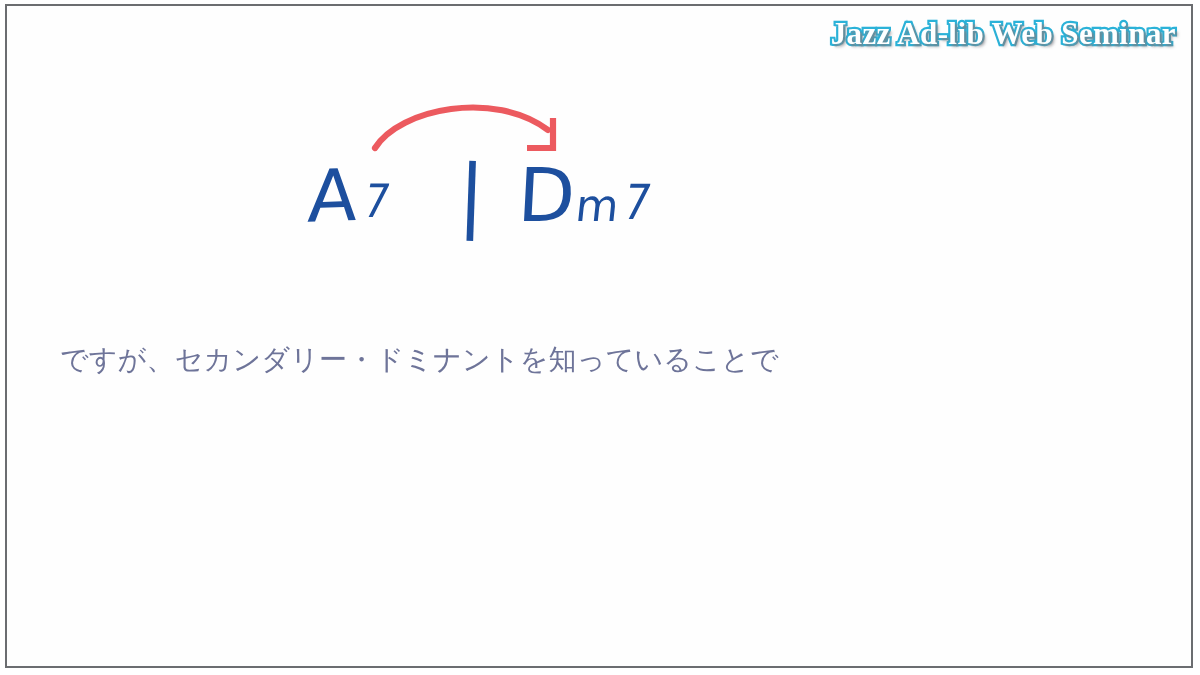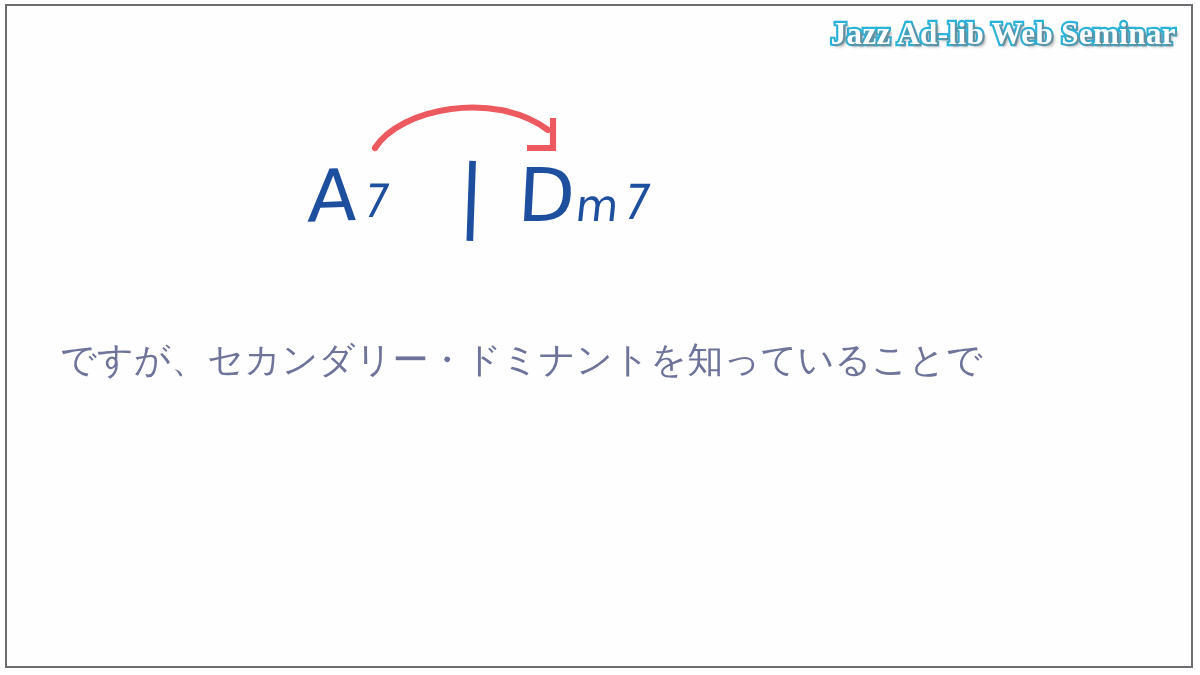--- a/index.html
+++ b/index.html
@@ -88,21 +88,21 @@
 
   
   #body-text {
     position: absolute;
     left: 60px;
     top: 312px;
     width: 1100px;
   }
   .body-line {
     font-family: "DejaVu Sans", "Liberation Sans", sans-serif;
-    font-size: 36px;
+    font-size: 28px;
     line-height: 95px;
     color: #6e7499;
     letter-spacing: 0.2px;
     white-space: nowrap;
   }
 </style>
 </head>
 <body>
 
 <div id="slide">

